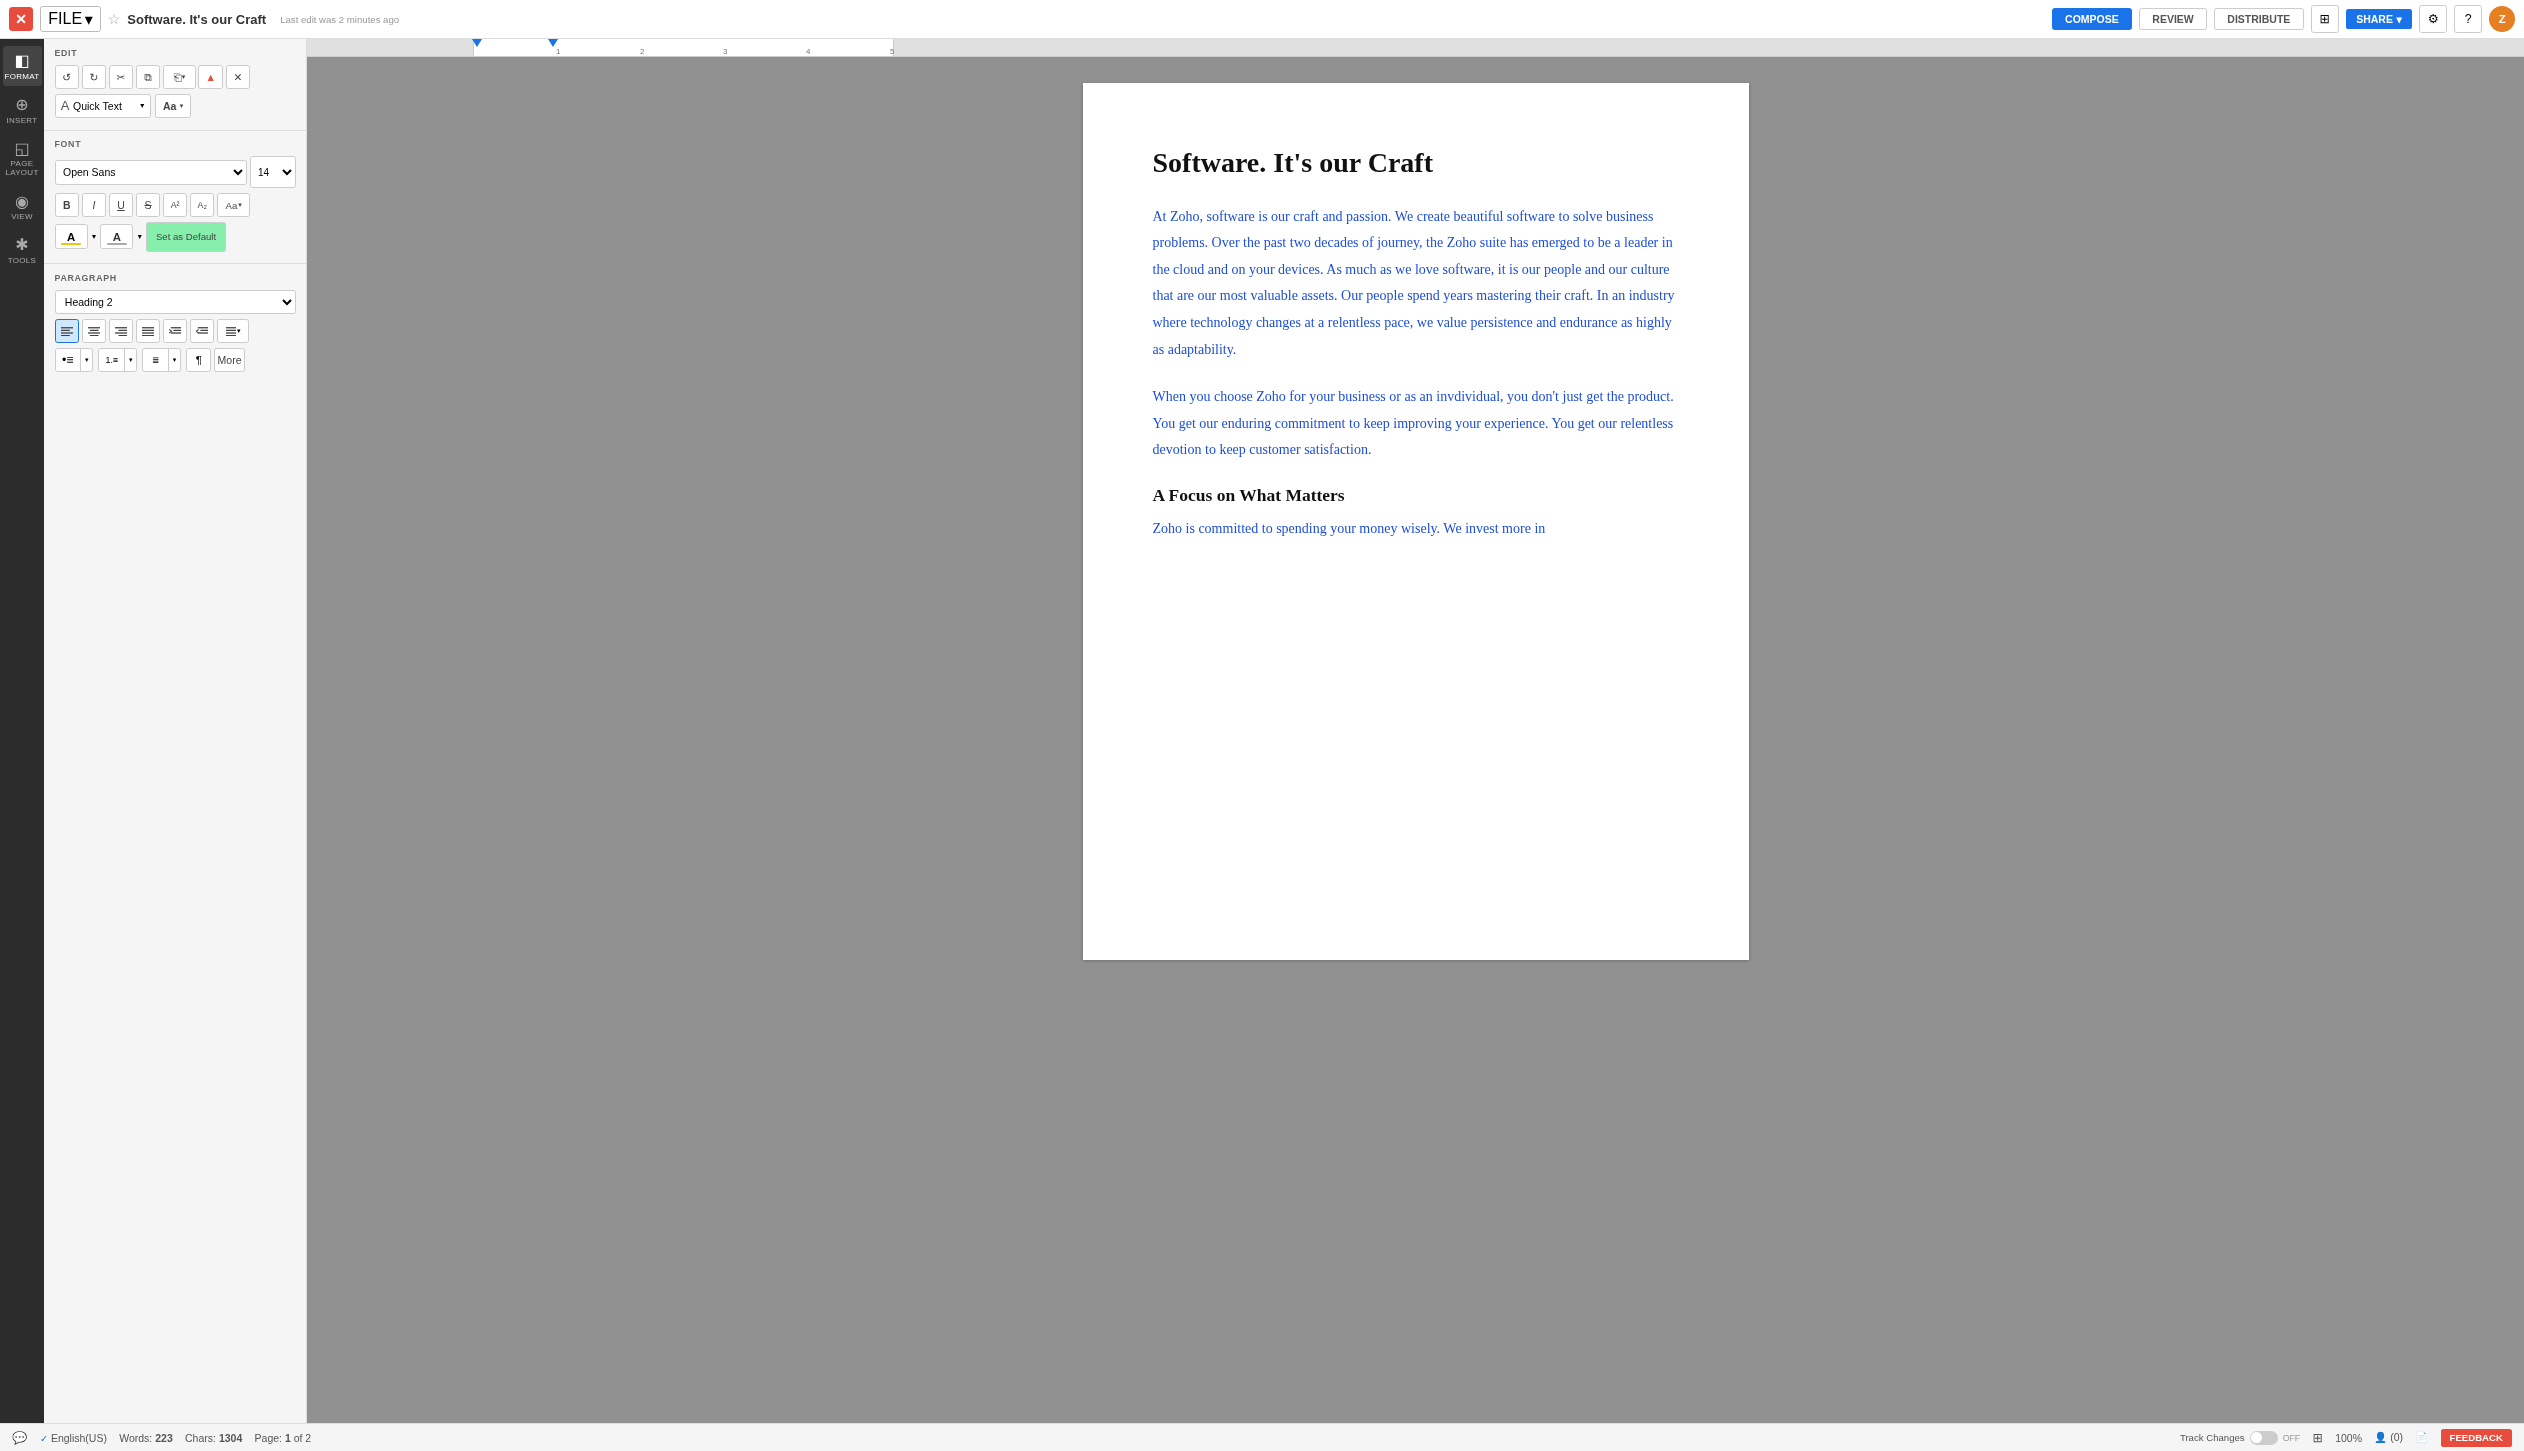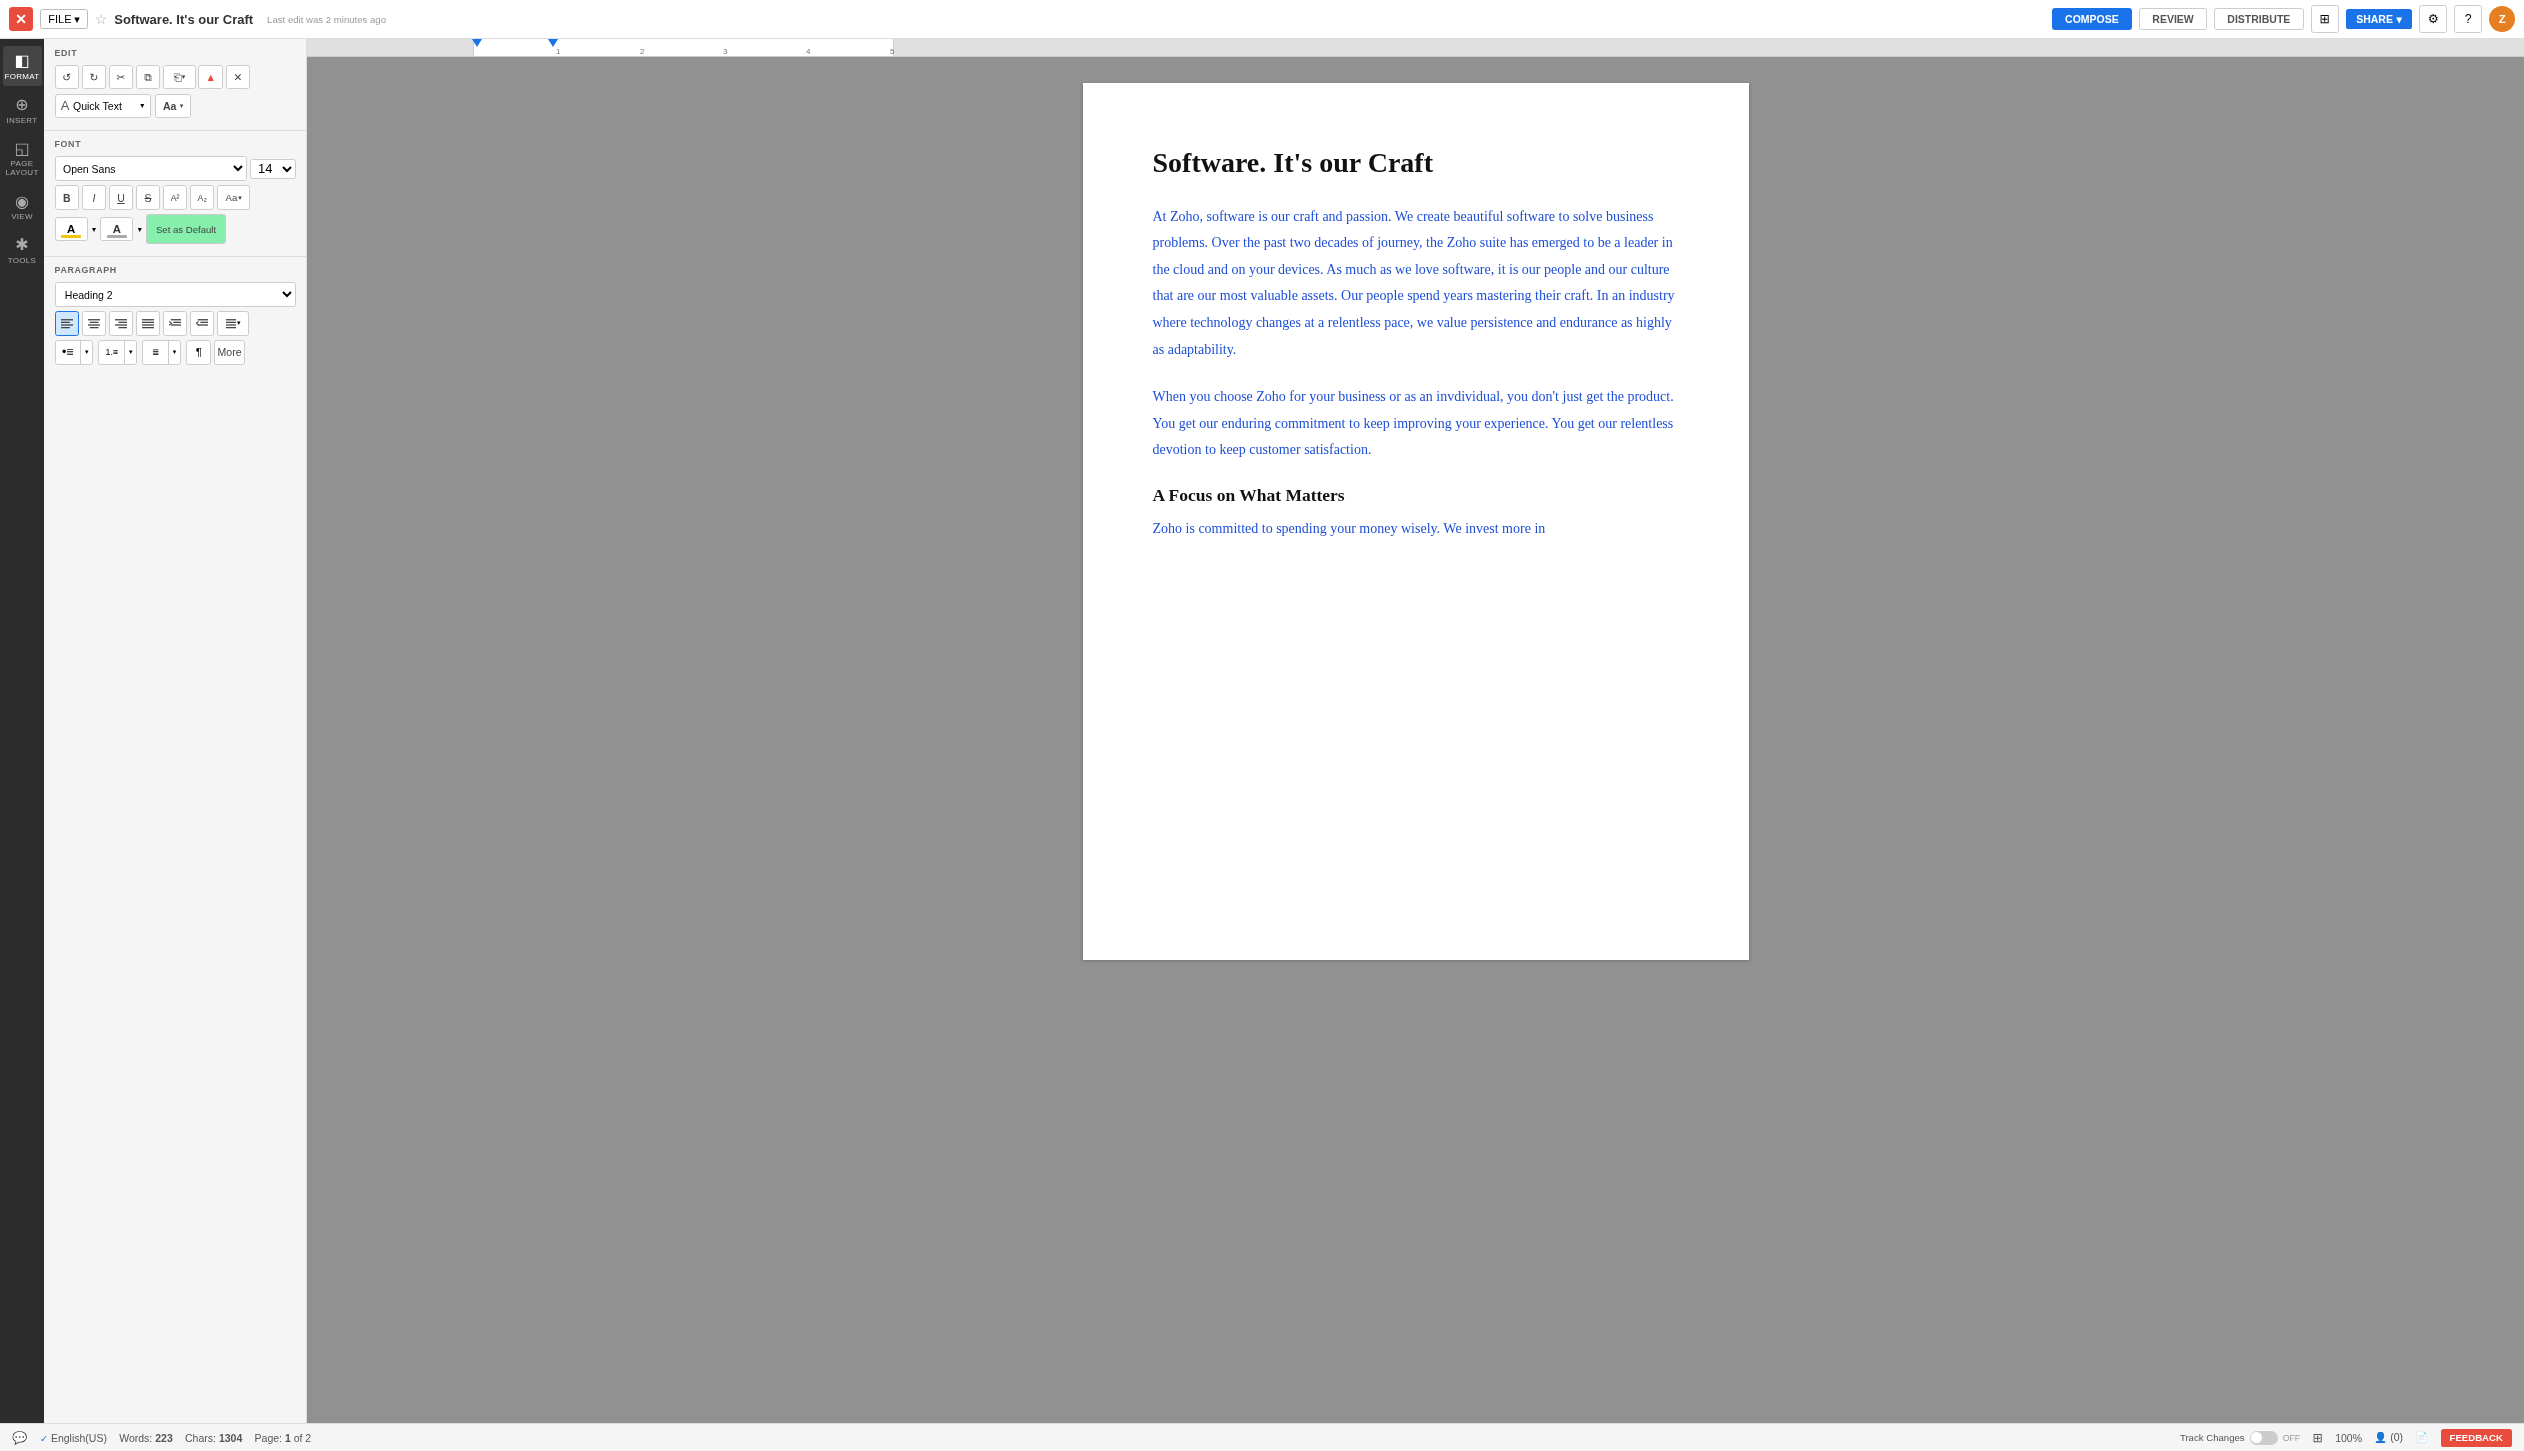--- a/index.html
+++ b/index.html
@@ -8,21 +8,21 @@
     
     #topbar {
       display: flex; align-items: center; background: #fff; border-bottom: 0.9px solid #ddd;
       height: 39px; padding: 0 8.8px; gap: 7px; flex-shrink: 0; z-index: 10;
     }
     #topbar .close-btn {
       width: 24.5px; height: 24.5px; background: #e74c3c; border-radius: 3.5px;
       display: flex; align-items: center; justify-content: center; color: #fff; font-size: 14px; cursor: pointer; font-weight: bold;
     }
     #topbar .file-btn {
-      border: 0.9px solid #bbb; border-radius: 2.6px; padding: 2.6px 7px; font-size: 11px; cursor: pointer; background: #fff; display: flex; align-items: center; gap: 2.6px;
+      border: 0.9px solid #bbb; border-radius: 2.6px; padding: 2.6px 7px; font-size: 16px; cursor: pointer; background: #fff; display: flex; align-items: center; gap: 2.6px;
     }
     #topbar .star-icon { font-size: 14px; color: #aaa; cursor: pointer; }
     #topbar .doc-title { font-size: 13px; font-weight: 600; color: #333; }
     #topbar .last-edit { font-size: 9.6px; color: #999; margin-left: 7px; }
     #topbar .spacer { flex: 1; }
     #topbar .top-btn {
       padding: 4.4px 12.3px; border-radius: 2.6px; font-size: 10.5px; font-weight: 600; cursor: pointer; border: 0.9px solid #ccc; background: #fff; color: #555;
     }
     #topbar .top-btn.active { background: #1a73e8; color: #fff; border-color: #1a73e8; }
     #topbar .icon-btn { width: 28px; height: 28px; border-radius: 2.6px; display: flex; align-items: center; justify-content: center; cursor: pointer; border: 0.9px solid #ccc; font-size: 12.3px; background: #fff; }
@@ -64,21 +64,21 @@
     .tb-btn-wide { height: 24.5px; padding: 0 7px; border: 0.9px solid #ccc; border-radius: 2.6px; background: #fff; display: flex; align-items: center; gap: 3.5px; cursor: pointer; font-size: 10.5px; color: #444; }
 
     
     .style-dropdown {
       display: flex; align-items: center; gap: 3.5px; border: 0.9px solid #ccc; border-radius: 2.6px; background: #fff;
       padding: 2.6px 5.3px; cursor: pointer; height: 24.5px; min-width: 96px;
     }
 
     
     .font-select { height: 24.5px; border: 0.9px solid #ccc; border-radius: 2.6px; background: #fff; padding: 0 3.5px; font-size: 10.5px; flex: 1; cursor: pointer; }
-    .size-select { height: 20px; width: 46px; border: 0.9px solid #ccc; border-radius: 2.6px; background: #fff; padding: 0 3.5px; font-size: 13px; cursor: pointer; }
+    .size-select { height: 32px; width: 46px; border: 0.9px solid #ccc; border-radius: 2.6px; background: #fff; padding: 0 3.5px; font-size: 10px; cursor: pointer; }
 
     
     .color-btn {
       width: 30px; height: 24.5px; border: 0.9px solid #ccc; border-radius: 2.6px; background: #fff;
       display: flex; align-items: center; justify-content: center; cursor: pointer; font-size: 9.6px; font-weight: bold; position: relative;
     }
     .color-btn .color-underline { position: absolute; bottom: 2.6px; left: 5.3px; right: 5.3px; height: 2.6px; border-radius: 0.9px; }
 
     .set-default-btn {
       height: 30px; padding: 0 8.8px; border: 0.9px solid #ccc; border-radius: 2.6px; background: #86efac;

